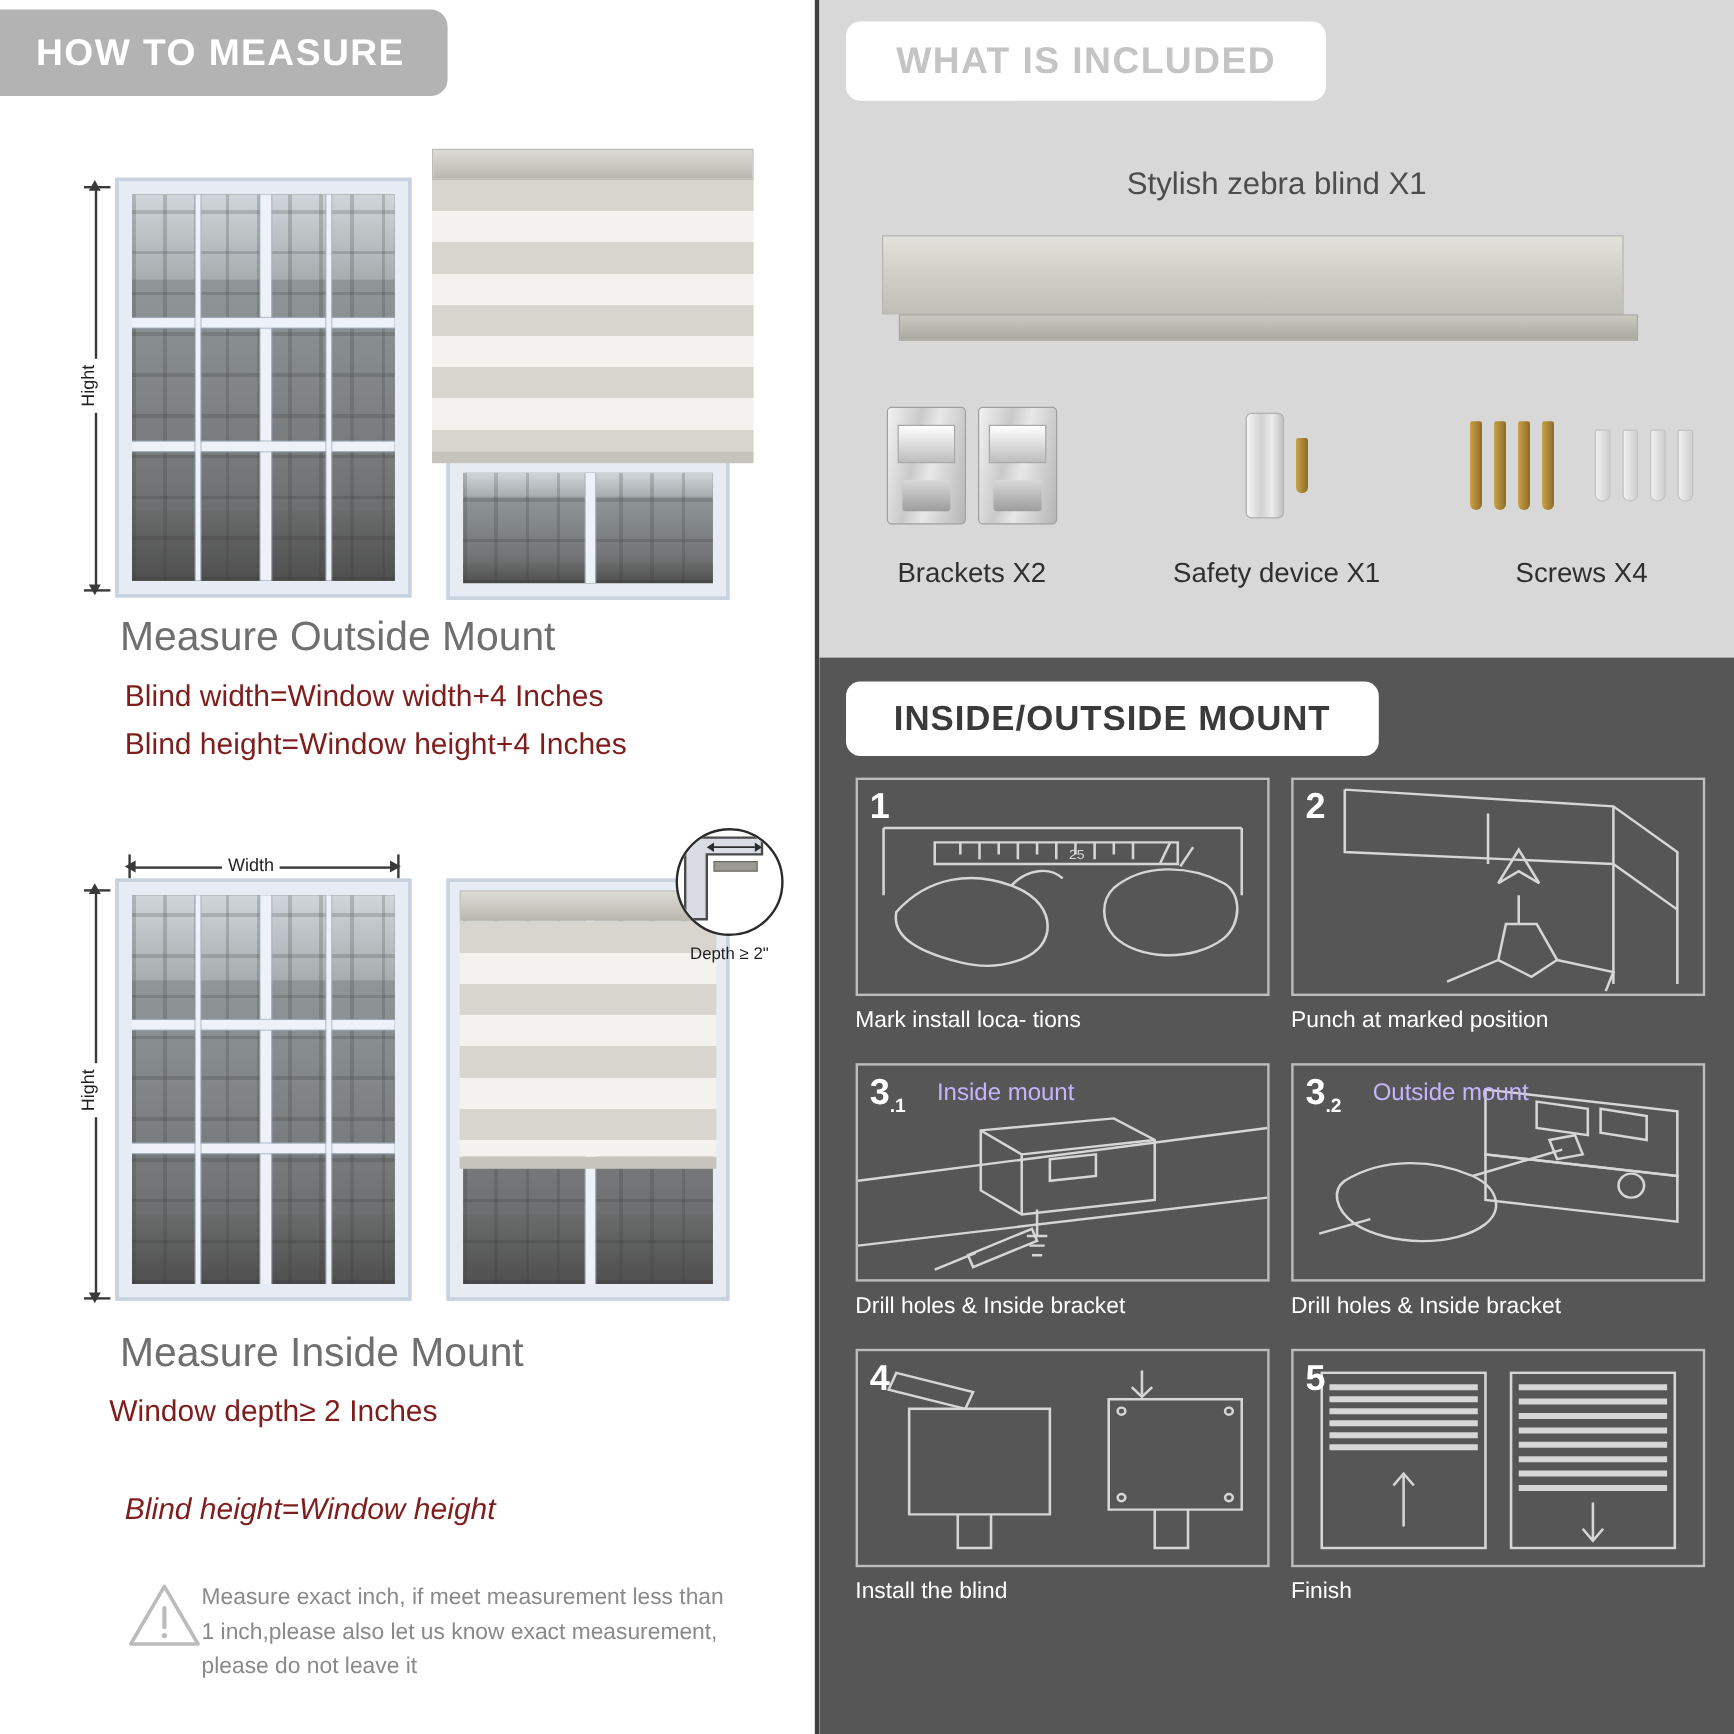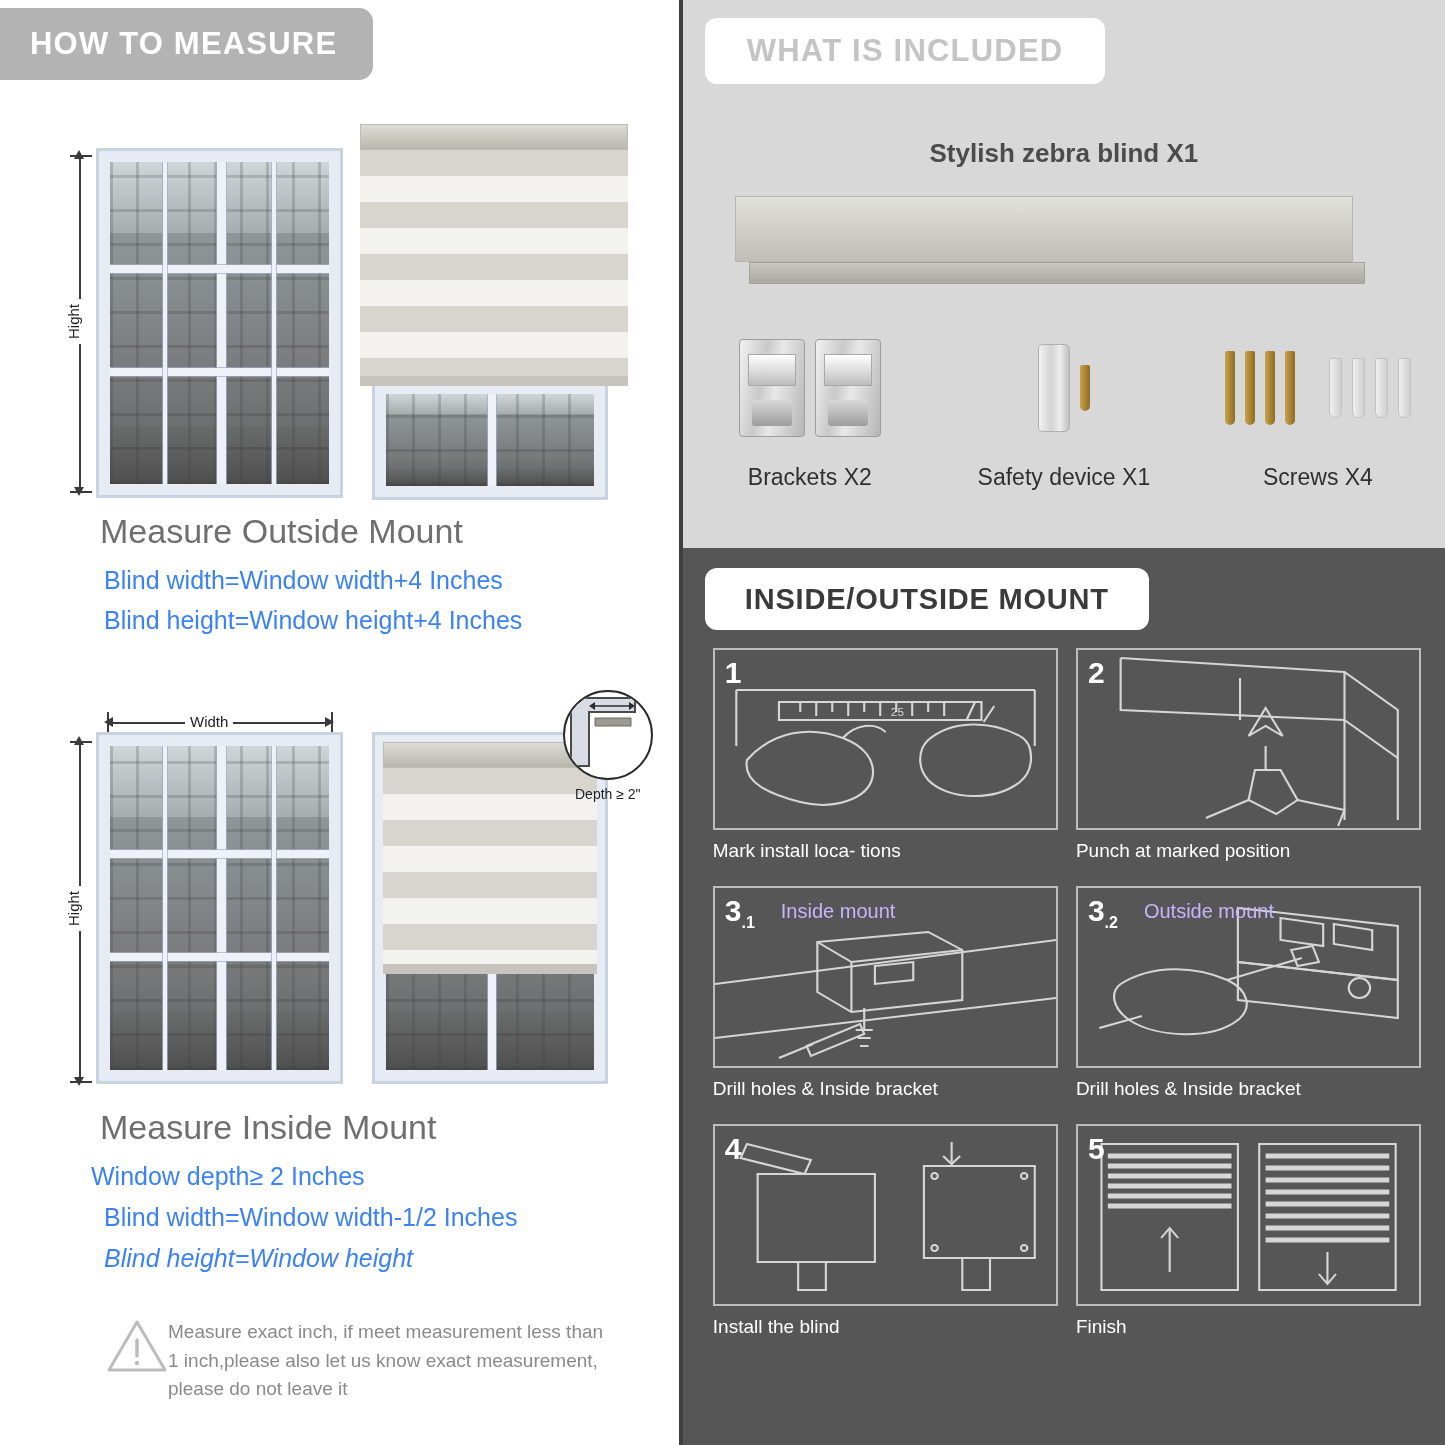--- a/index.html
+++ b/index.html
@@ -154,21 +154,21 @@
 
   .mount-title {
     position: absolute;
     font-size: 34px;
     color: #6f6f6f;
     font-weight: normal;
   }
   .mount-line {
     position: absolute;
     font-size: 25px;
-    color: #3b82f6;
+    color: #7f1d1d;
   }
 
   .depth-callout {
     position: absolute;
     width: 86px;
     height: 86px;
     border-radius: 50%;
     border: 2px solid #2b2b2b;
     background: #ffffff;
     overflow: hidden;
@@ -223,21 +223,21 @@
     font-size: 31px;
     font-weight: bold;
     letter-spacing: 1.2px;
   }
   .included-title {
     position: absolute;
     top: 138px;
     left: 0; right: 0;
     text-align: center;
     font-size: 26px;
-    font-weight: bold;
+    font-weight: normal;
     color: #4c4c4c;
   }
   .blind-product {
     position: absolute;
     top: 196px;
     left: 52px;
     width: 630px;
     height: 92px;
   }
   .bp-top {
@@ -502,21 +502,20 @@
           <line x1="30" y1="14" x2="64" y2="14" stroke="#2b2b2b" stroke-width="1.5"></line>
           <polygon points="30,10 24,14 30,18" fill="#2b2b2b"></polygon>
           <polygon points="64,10 70,14 64,18" fill="#2b2b2b"></polygon>
         </svg>
       </div>
       <div class="depth-label" style="left:575px;top:86px;">Depth ≥ 2"</div>
     </div>
 
     <div class="mount-title" style="left:100px;top:1108px;">Measure Inside Mount</div>
     <div class="mount-line" style="left:91px;top:1162px;">Window depth≥ 2 Inches</div>
-    <div class="mount-line" style="left:104px;top:1203px;">Blind width=Window width-1/2 Inches</div>
     <div class="mount-line" style="left:104px;top:1244px;font-style:italic;">Blind height=Window height</div>
 
     <div class="note-box" style="left:106px;top:1318px;">
       <div class="warn-tri">
         <svg viewBox="0 0 62 56" width="62" height="56">
           <path d="M31 4 L59 52 L3 52 Z" fill="none" stroke="#bcbcbc" stroke-width="3" stroke-linejoin="round"></path>
           <line x1="31" y1="22" x2="31" y2="38" stroke="#bcbcbc" stroke-width="3.5" stroke-linecap="round"></line>
           <circle cx="31" cy="45" r="2.2" fill="#bcbcbc"></circle>
         </svg>
       </div>

